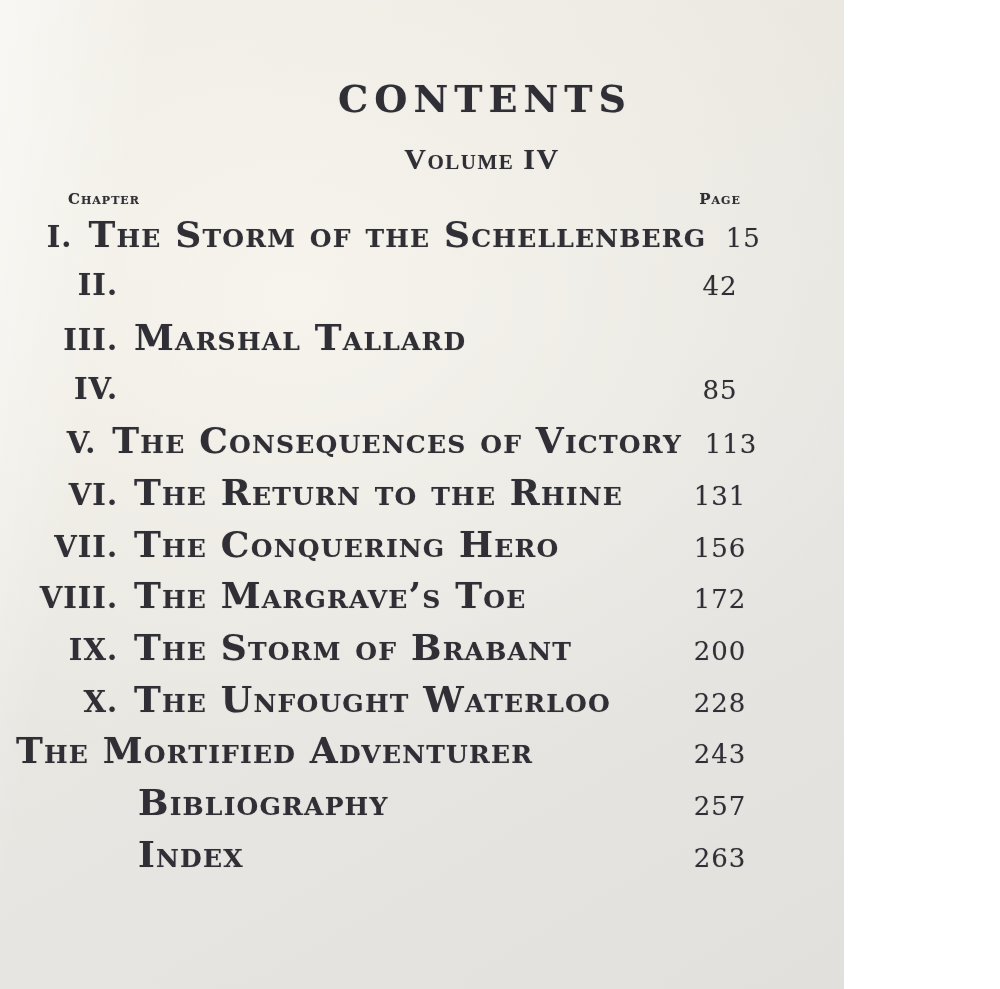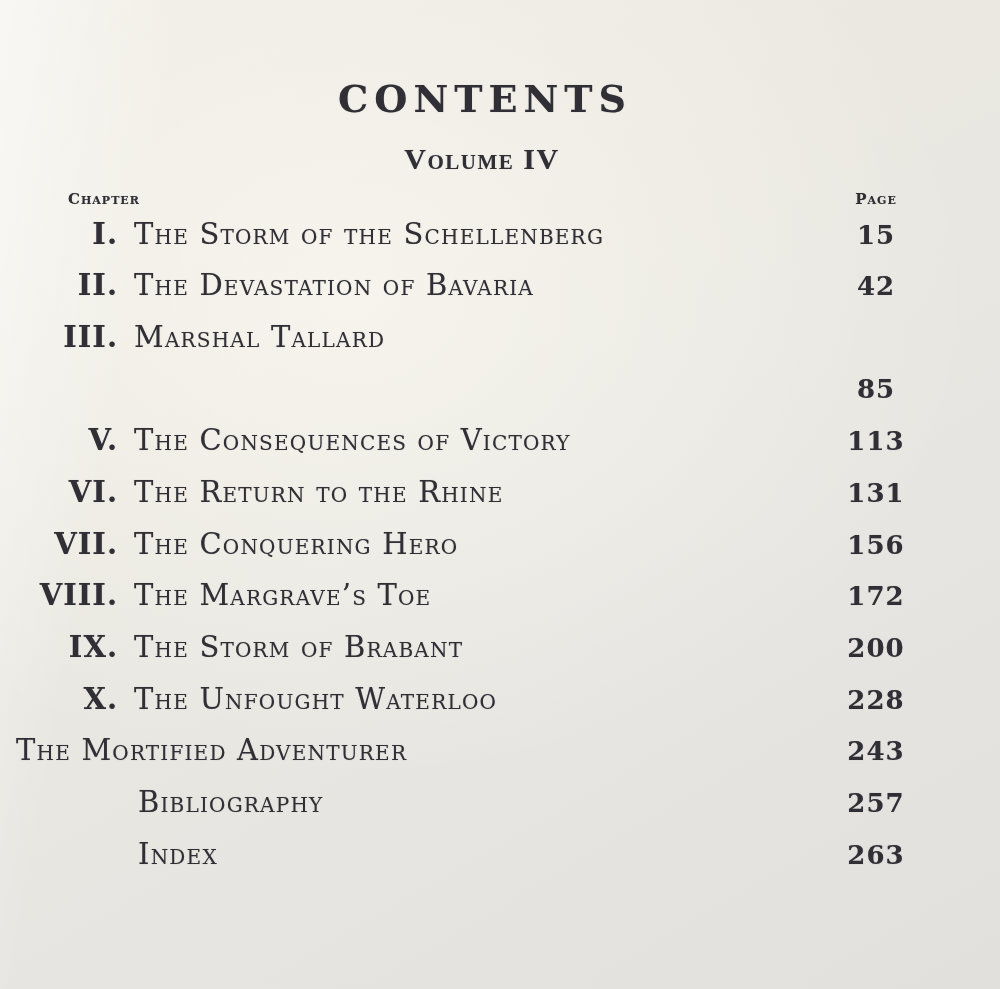--- a/index.html
+++ b/index.html
@@ -1,18 +1,18 @@
 <!DOCTYPE html>
 <html><head>
 <meta charset="utf-8">
 <style>
   html,body { margin:0; padding:0; }
   .page {
     position: relative;
-    width: 1000px;
+    width: 844px;
     height: 989px;
     box-sizing: border-box;
     overflow: hidden;
     background:
       linear-gradient(100deg, rgba(255,255,255,0.55) 0%, rgba(255,255,255,0) 16%),
       radial-gradient(900px 700px at 35% 30%, rgba(255,253,246,0.55), rgba(255,255,255,0) 70%),
       linear-gradient(150deg, #efece4 0%, #eae8e1 38%, #e6e5e1 68%, #e1e0dd 100%);
     color: #302f36;
     font-family: "DejaVu Serif", "Liberation Serif", serif;
     text-shadow: 0 0 1px rgba(48,47,54,0.30);
@@ -51,27 +51,27 @@
     white-space: nowrap;
   }
   .num {
     width: 118px; text-align: right;
     font-size: 29px; font-weight: 600;
     letter-spacing: 1px;
   }
   .entry-title {
     margin-left: 16px;
     font-variant: small-caps;
-    font-size: 29px; font-weight: 400;
+    font-size: 36px; font-weight: 700;
     letter-spacing: 1.2px;
   }
   .num:empty + .entry-title { margin-left: 20px; }
   .pagenum {
     margin-left: auto; width: 120px; text-align: center;
-    font-size: 26px; font-weight: 700;
+    font-size: 26px; font-weight: 400;
     letter-spacing: 1px;
   }
 </style>
 </head>
 <body>
 
 <div class="page">
   <div class="title-block">
     <h1 class="main-title">CONTENTS</h1>
     <h2 class="volume">Volume IV</h2>
@@ -84,30 +84,30 @@
 
   <div class="toc" id="toc">
     <div class="row">
       <span class="num">I.</span>
       <span class="entry-title">The Storm of the Schellenberg</span>
       <span class="pagenum">15</span>
     </div>
 
     <div class="row">
       <span class="num">II.</span>
-      <span class="entry-title">The Devastation of Bavaria</span>
       <span class="pagenum">42</span>
     </div>
 
     <div class="row">
       <span class="num">III.</span>
       <span class="entry-title">Marshal Tallard</span>
     </div>
 
     <div class="row">
+      <span class="num">IV.</span>
       <span class="pagenum">85</span>
     </div>
 
     <div class="row">
       <span class="num">V.</span>
       <span class="entry-title">The Consequences of Victory</span>
       <span class="pagenum">113</span>
     </div>
 
     <div class="row">

